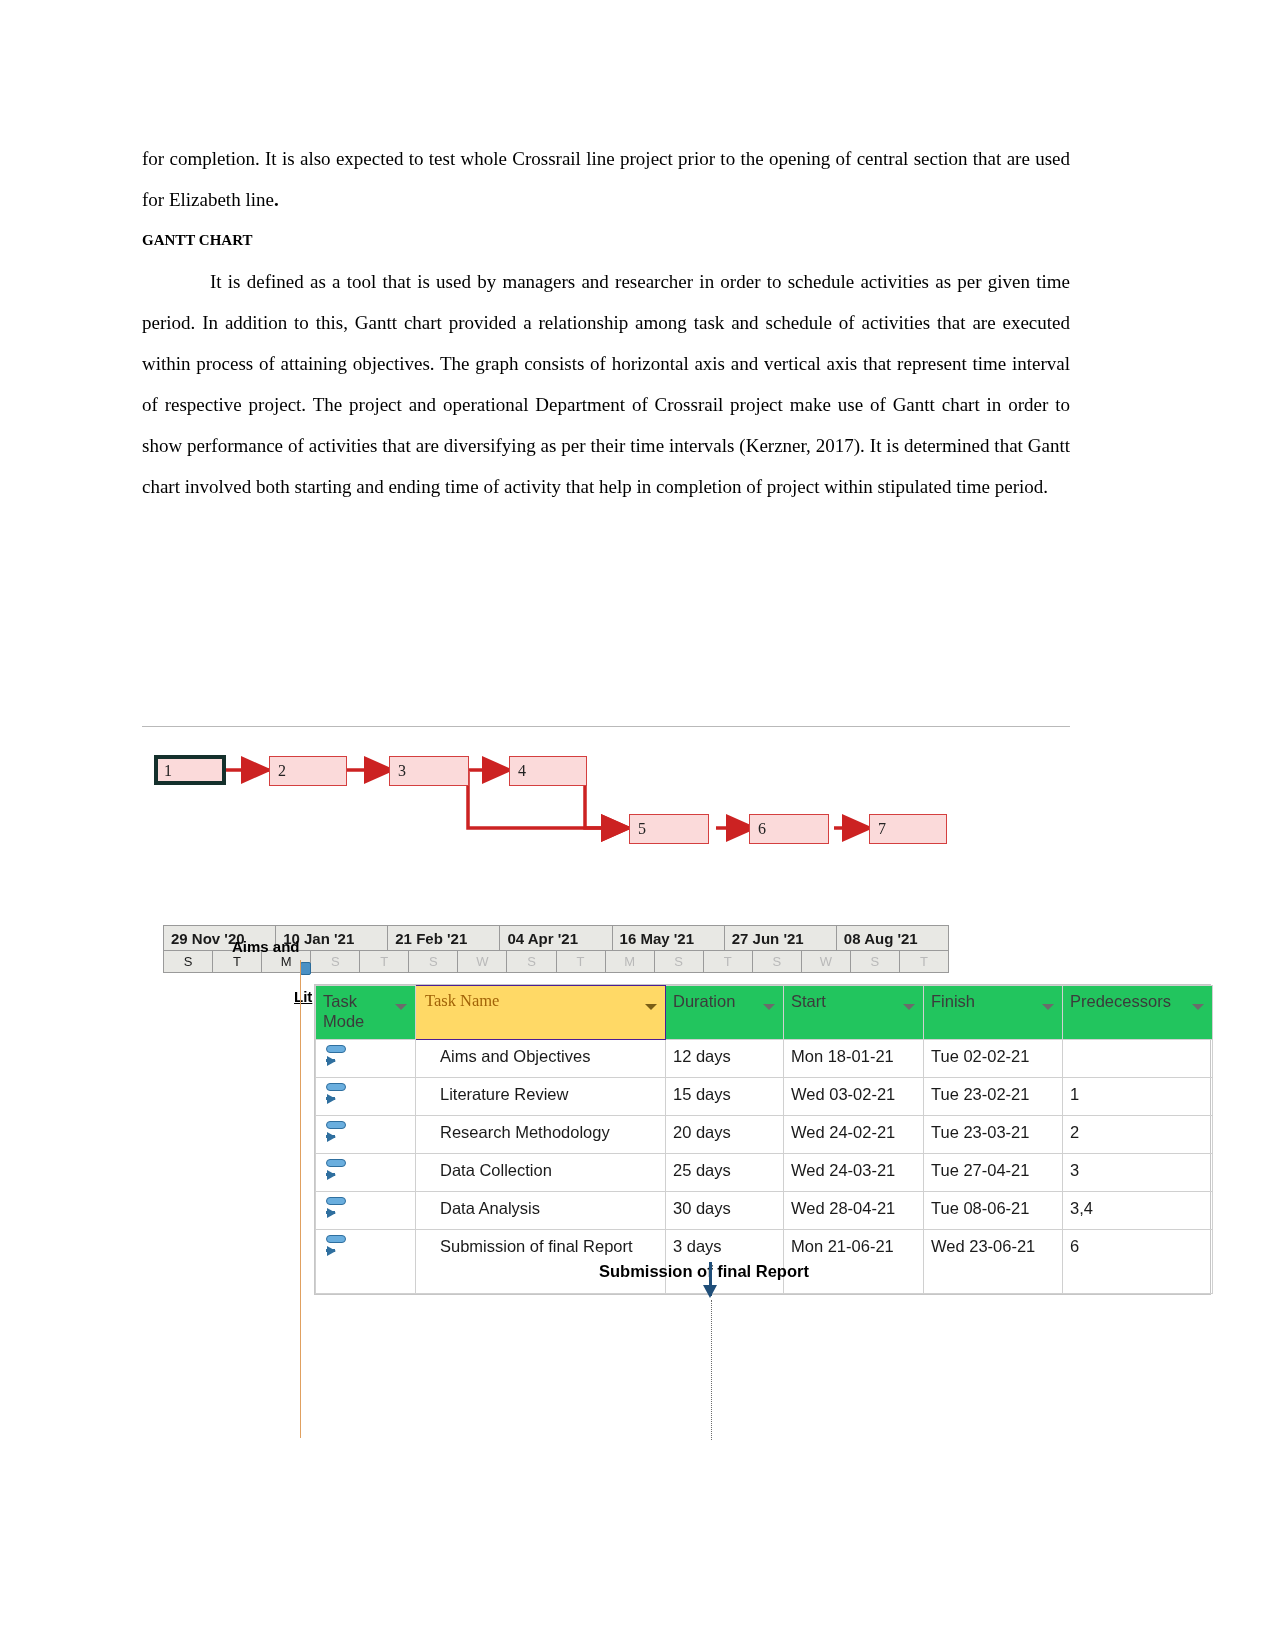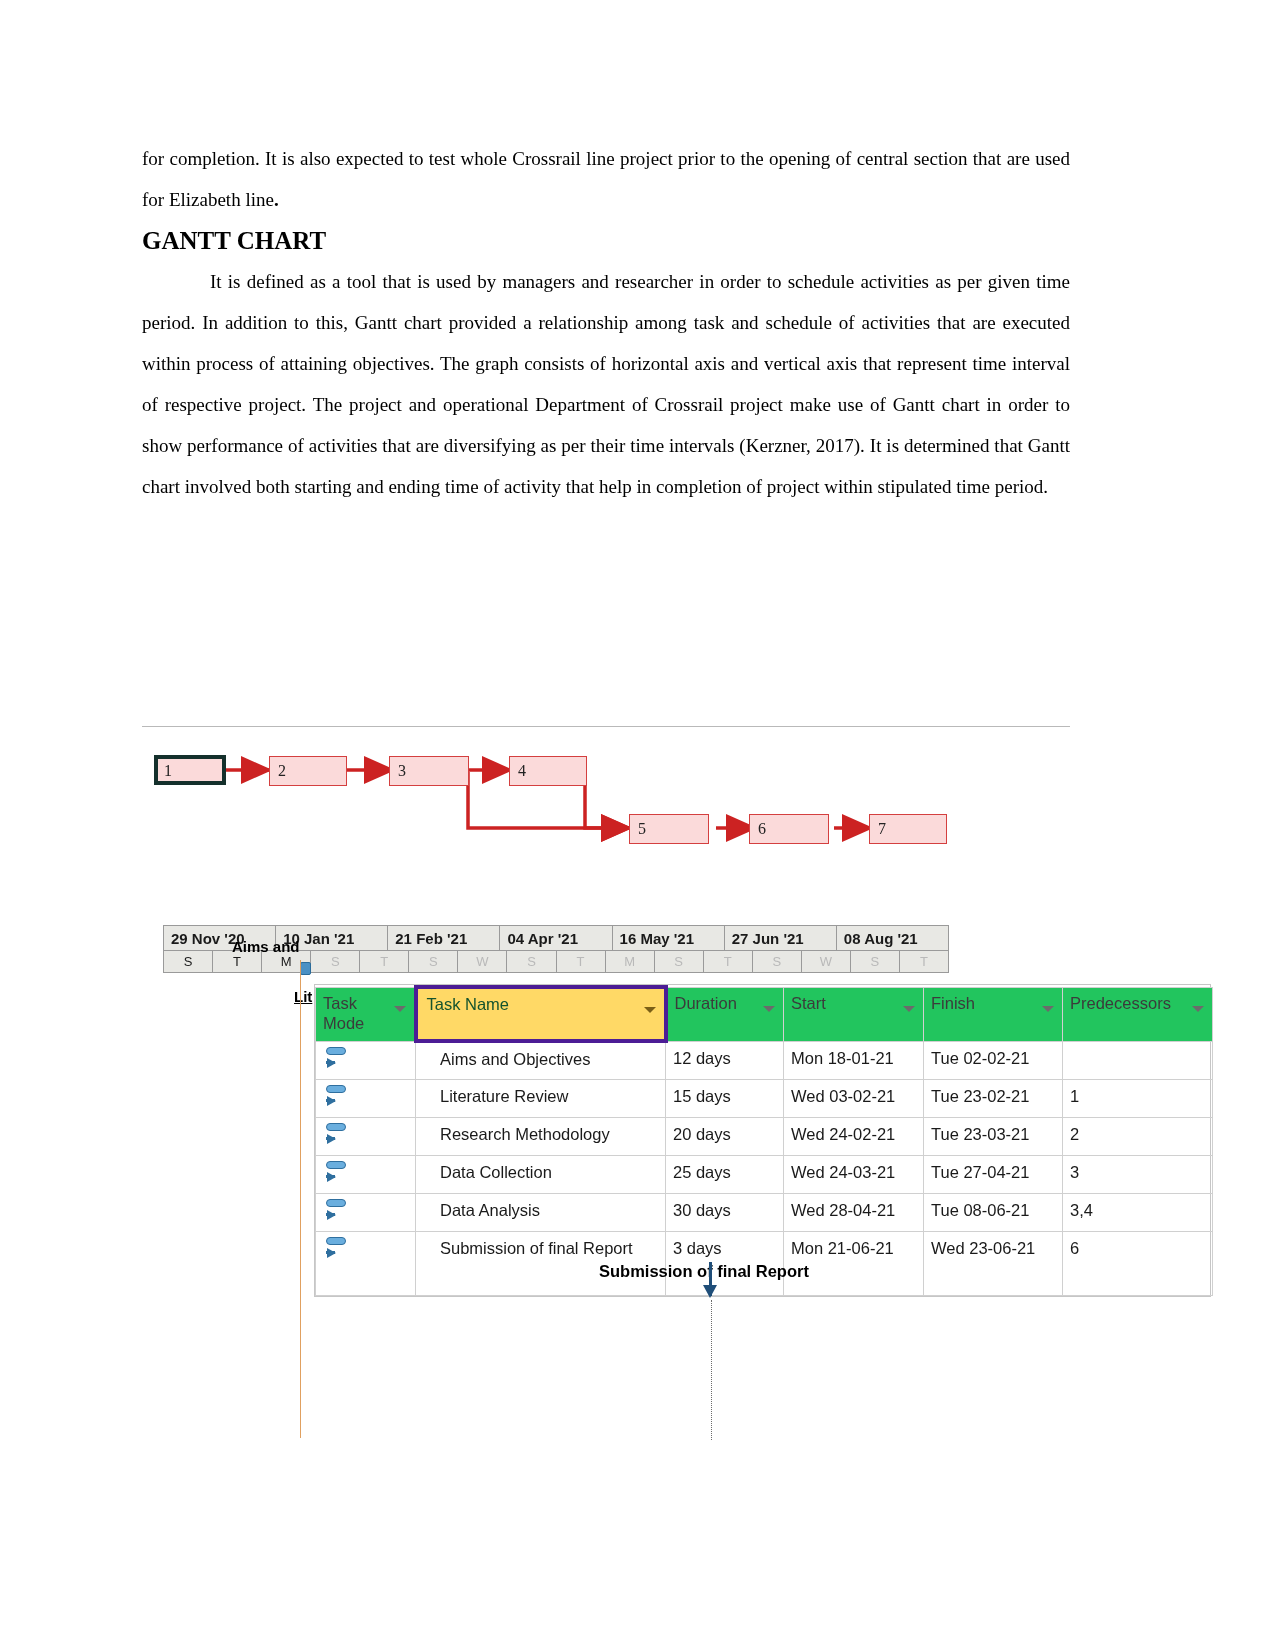--- a/index.html
+++ b/index.html
@@ -23,21 +23,21 @@
     line-height:41px;
     color:#000000;
     text-align:justify;
     text-justify:inter-word;
     margin:0 0 0 0;
   }
   .para.indent { text-indent:68px; }
   .para b.tight { font-weight:bold; }
   .heading {
     font-family:"Liberation Serif", serif;
-    font-size:25px;
+    font-size:15px;
     line-height:41px;
     font-weight:bold;
     color:#000000;
     margin:0;
   }
 
   
   .netdiagram {
     position:absolute;
     left:142px; top:726px;
@@ -145,23 +145,24 @@
   .proj thead th {
     height:54px;
     background:#22c55e;
     color:#3b3b3b;
     vertical-align:top;
     position:relative;
     font-size:16.5px;
   }
   .proj thead th.tname {
     background:#ffd966;
-    border:4px solid #4c1d95;
-    color:#14532d;
+    border:1px solid #4c1d95;
+    color:#a16207;
     padding-left:9px;
+    font-family:Liberation Serif, serif;
   }
   .proj thead th .hdr-txt { display:block; line-height:20px; }
   .caret {
     position:absolute; right:8px; top:18px;
     width:0;height:0;
     border-left:6px solid transparent;
     border-right:6px solid transparent;
     border-top:6px solid #6b6b6b;
   }
   .proj thead th.tname .caret { border-top-color:#7a5f16; }

